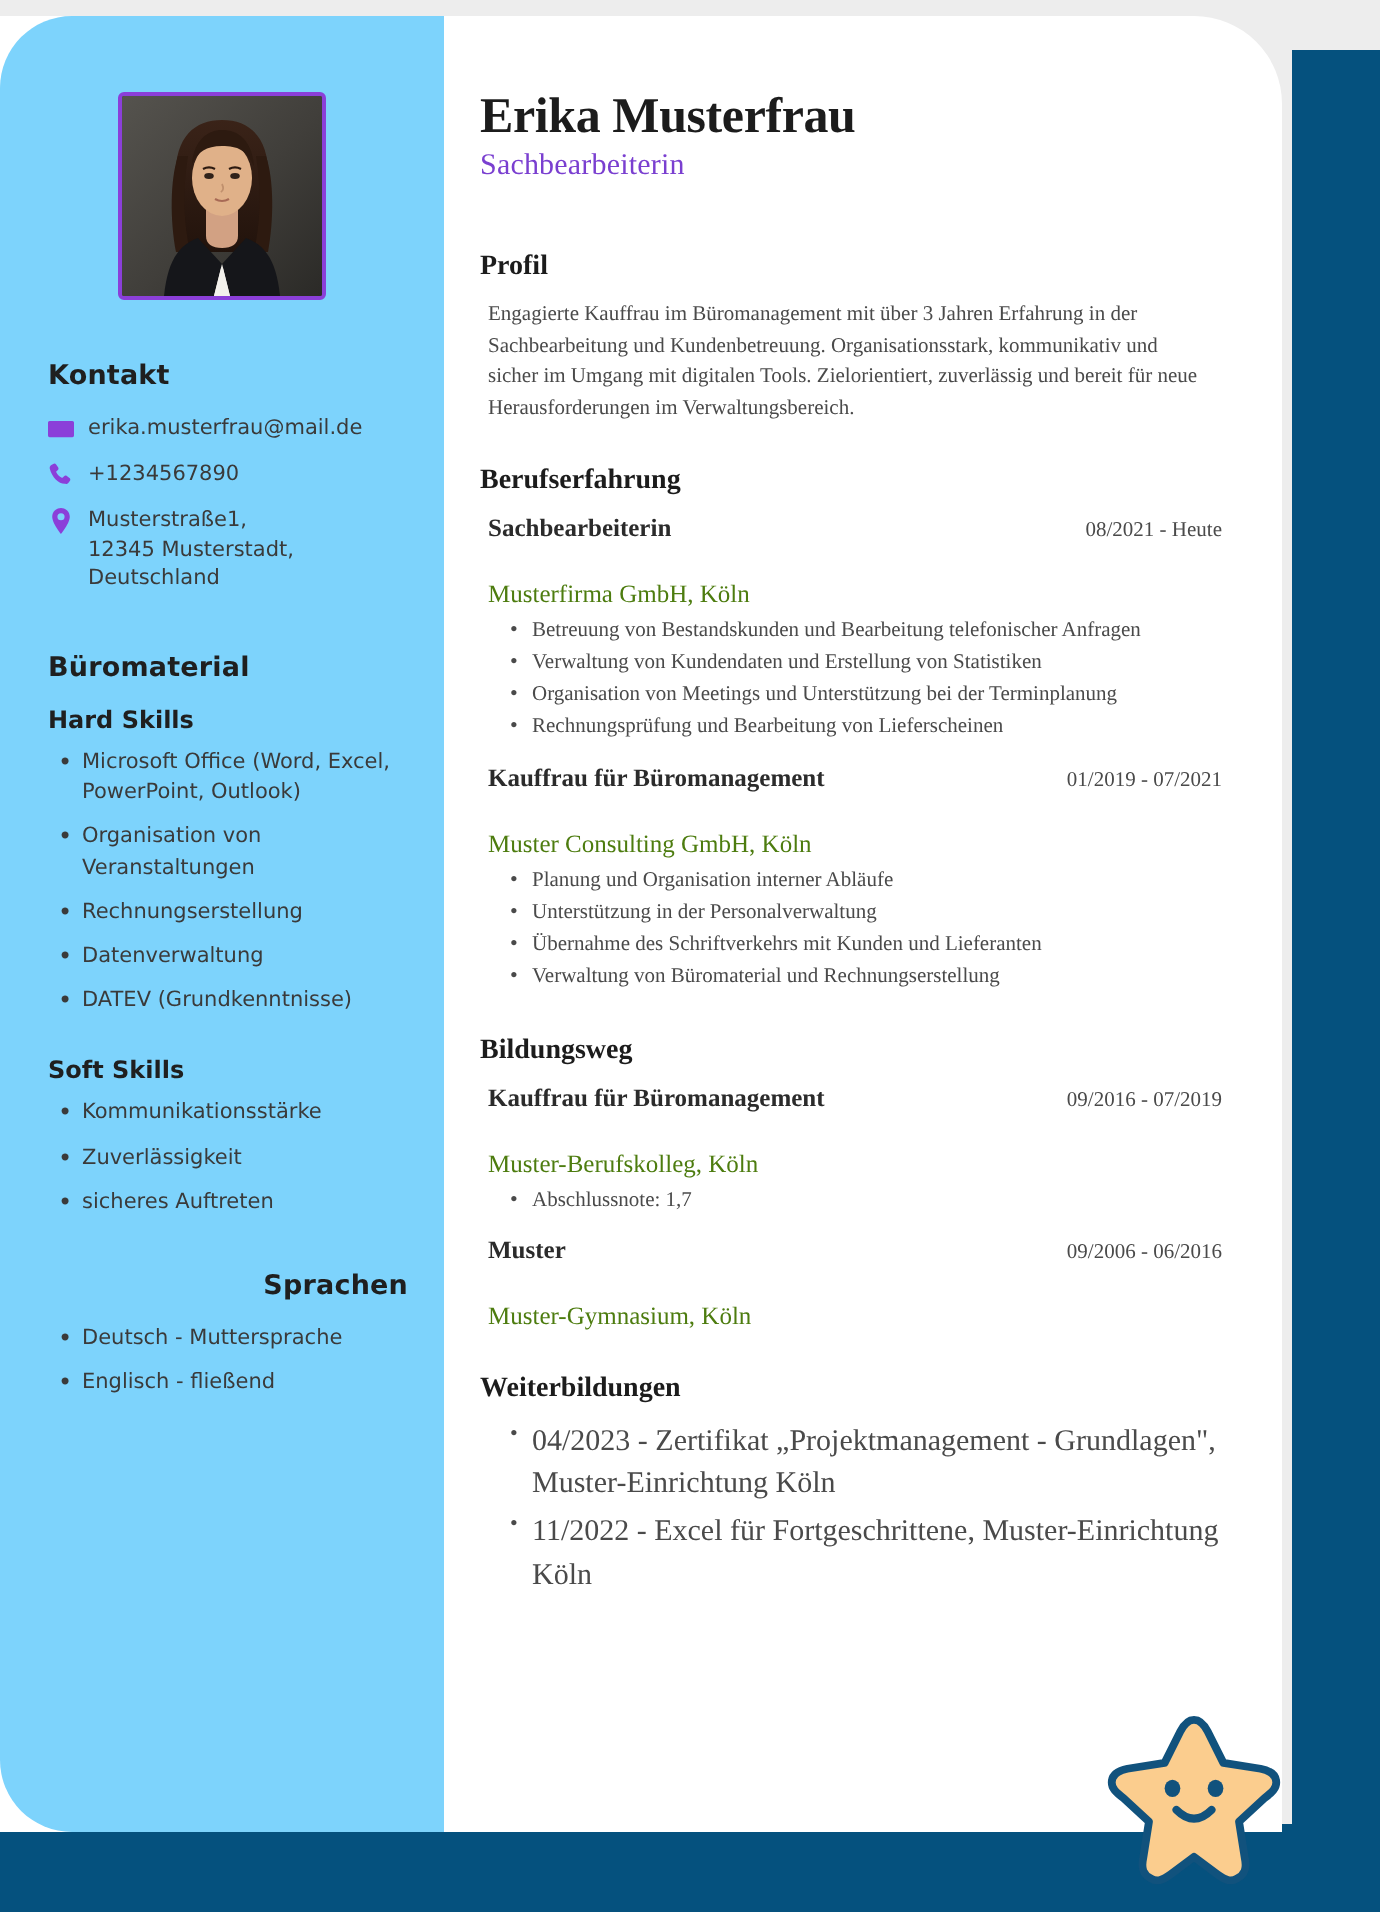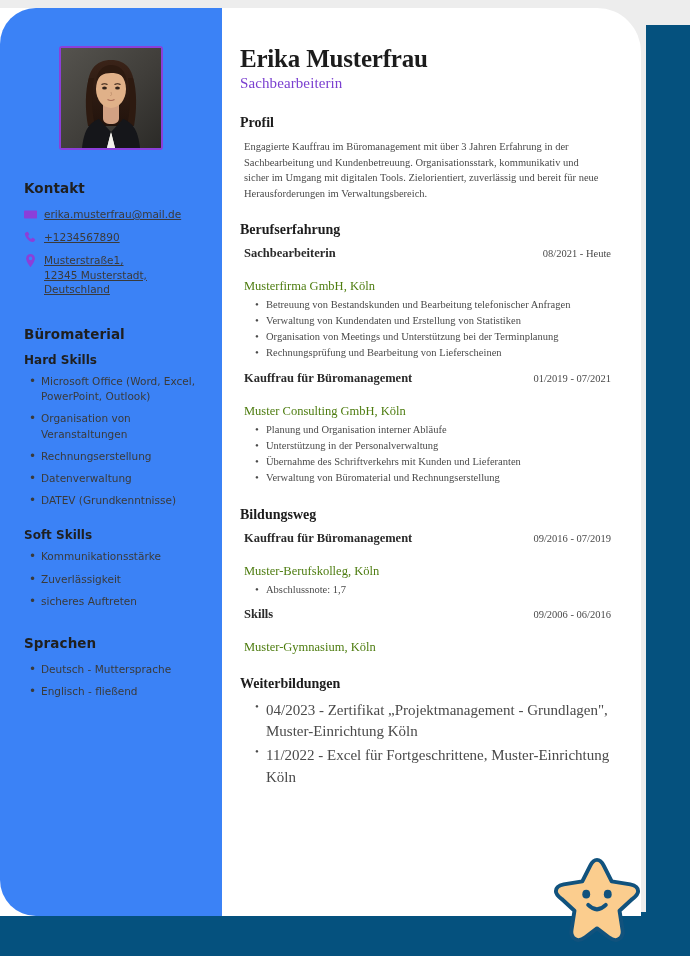--- a/index.html
+++ b/index.html
@@ -50,21 +50,21 @@
     background: #ffffff;
     border-top-right-radius: 44px;
     overflow: hidden;
     display: flex;
   }
 
   
   .sidebar {
     width: 222px;
     flex: 0 0 222px;
-    background: #3b82f6;
+    background: #7dd3fc;
     border-top-left-radius: 36px;
     border-bottom-left-radius: 36px;
     padding: 27px 18px 20px 18px;
     position: relative;
   }
 
   .photo-wrap {
     width: 104px;
     height: 104px;
     margin: 11px auto 0 auto;
@@ -82,32 +82,31 @@
     color: #1f1f1f;
     margin: 30px 0 11px 6px;
     letter-spacing: .1px;
   }
   .side-h3 {
     font-size: 12px;
     font-weight: bold;
     color: #1f1f1f;
     margin: 14px 0 7px 6px;
   }
-  .side-h2.tight { margin-top: 26px; }
+  .side-h2.tight { margin-top: 26px; text-align: right; }
 
   .contact-list { list-style: none; margin-left: 6px; }
   .contact-item {
     display: flex;
     align-items: flex-start;
     gap: 7px;
     margin-bottom: 9px;
     font-size: 10.5px;
     color: #3a3a3a;
     line-height: 1.35;
-    text-decoration: underline;
   }
   .contact-item .ic {
     flex: 0 0 13px;
     width: 13px;
     height: 13px;
     margin-top: 1px;
     display: block;
   }
   .contact-item .ic svg { display: block; width: 13px; height: 13px; fill: #8b3fd9; }
   .contact-text { display: block; }
@@ -155,21 +154,21 @@
     margin-top: 3px;
     letter-spacing: .1px;
   }
 
   .sec-h2 {
     font-size: 14px;
     font-weight: bold;
     color: #1c1c1c;
     margin: 21px 0 8px 0;
   }
-  .sec-h2.first { margin-top: 23px; }
+  .sec-h2.first { margin-top: 34px; }
 
   .profile-text {
     font-size: 10.5px;
     color: #4a4a4a;
     line-height: 1.48;
     margin-left: 4px;
     max-width: 360px;
   }
 
   .entry { margin-bottom: 10px; margin-left: 4px; }
@@ -415,21 +414,21 @@
         <span class="entry-date">09/2016  - 07/2019</span>
       </div>
       <div class="entry-org">Muster-Berufskolleg, Köln</div>
       <ul class="entry-bullets">
         <li>Abschlussnote: 1,7</li>
       </ul>
     </div>
 
     <div class="edu-entry">
       <div class="entry-head">
-        <span class="entry-role">Skills</span>
+        <span class="entry-role">Muster</span>
         <span class="entry-date">09/2006  - 06/2016</span>
       </div>
       <div class="entry-org">Muster-Gymnasium, Köln</div>
     </div>
 
     <h2 class="sec-h2">Weiterbildungen</h2>
     <ul class="further-list">
       <li>04/2023 - Zertifikat „Projektmanagement - Grundlagen", Muster-Einrichtung Köln</li>
       <li>11/2022 - Excel für Fortgeschrittene, Muster-Einrichtung Köln</li>
     </ul>

